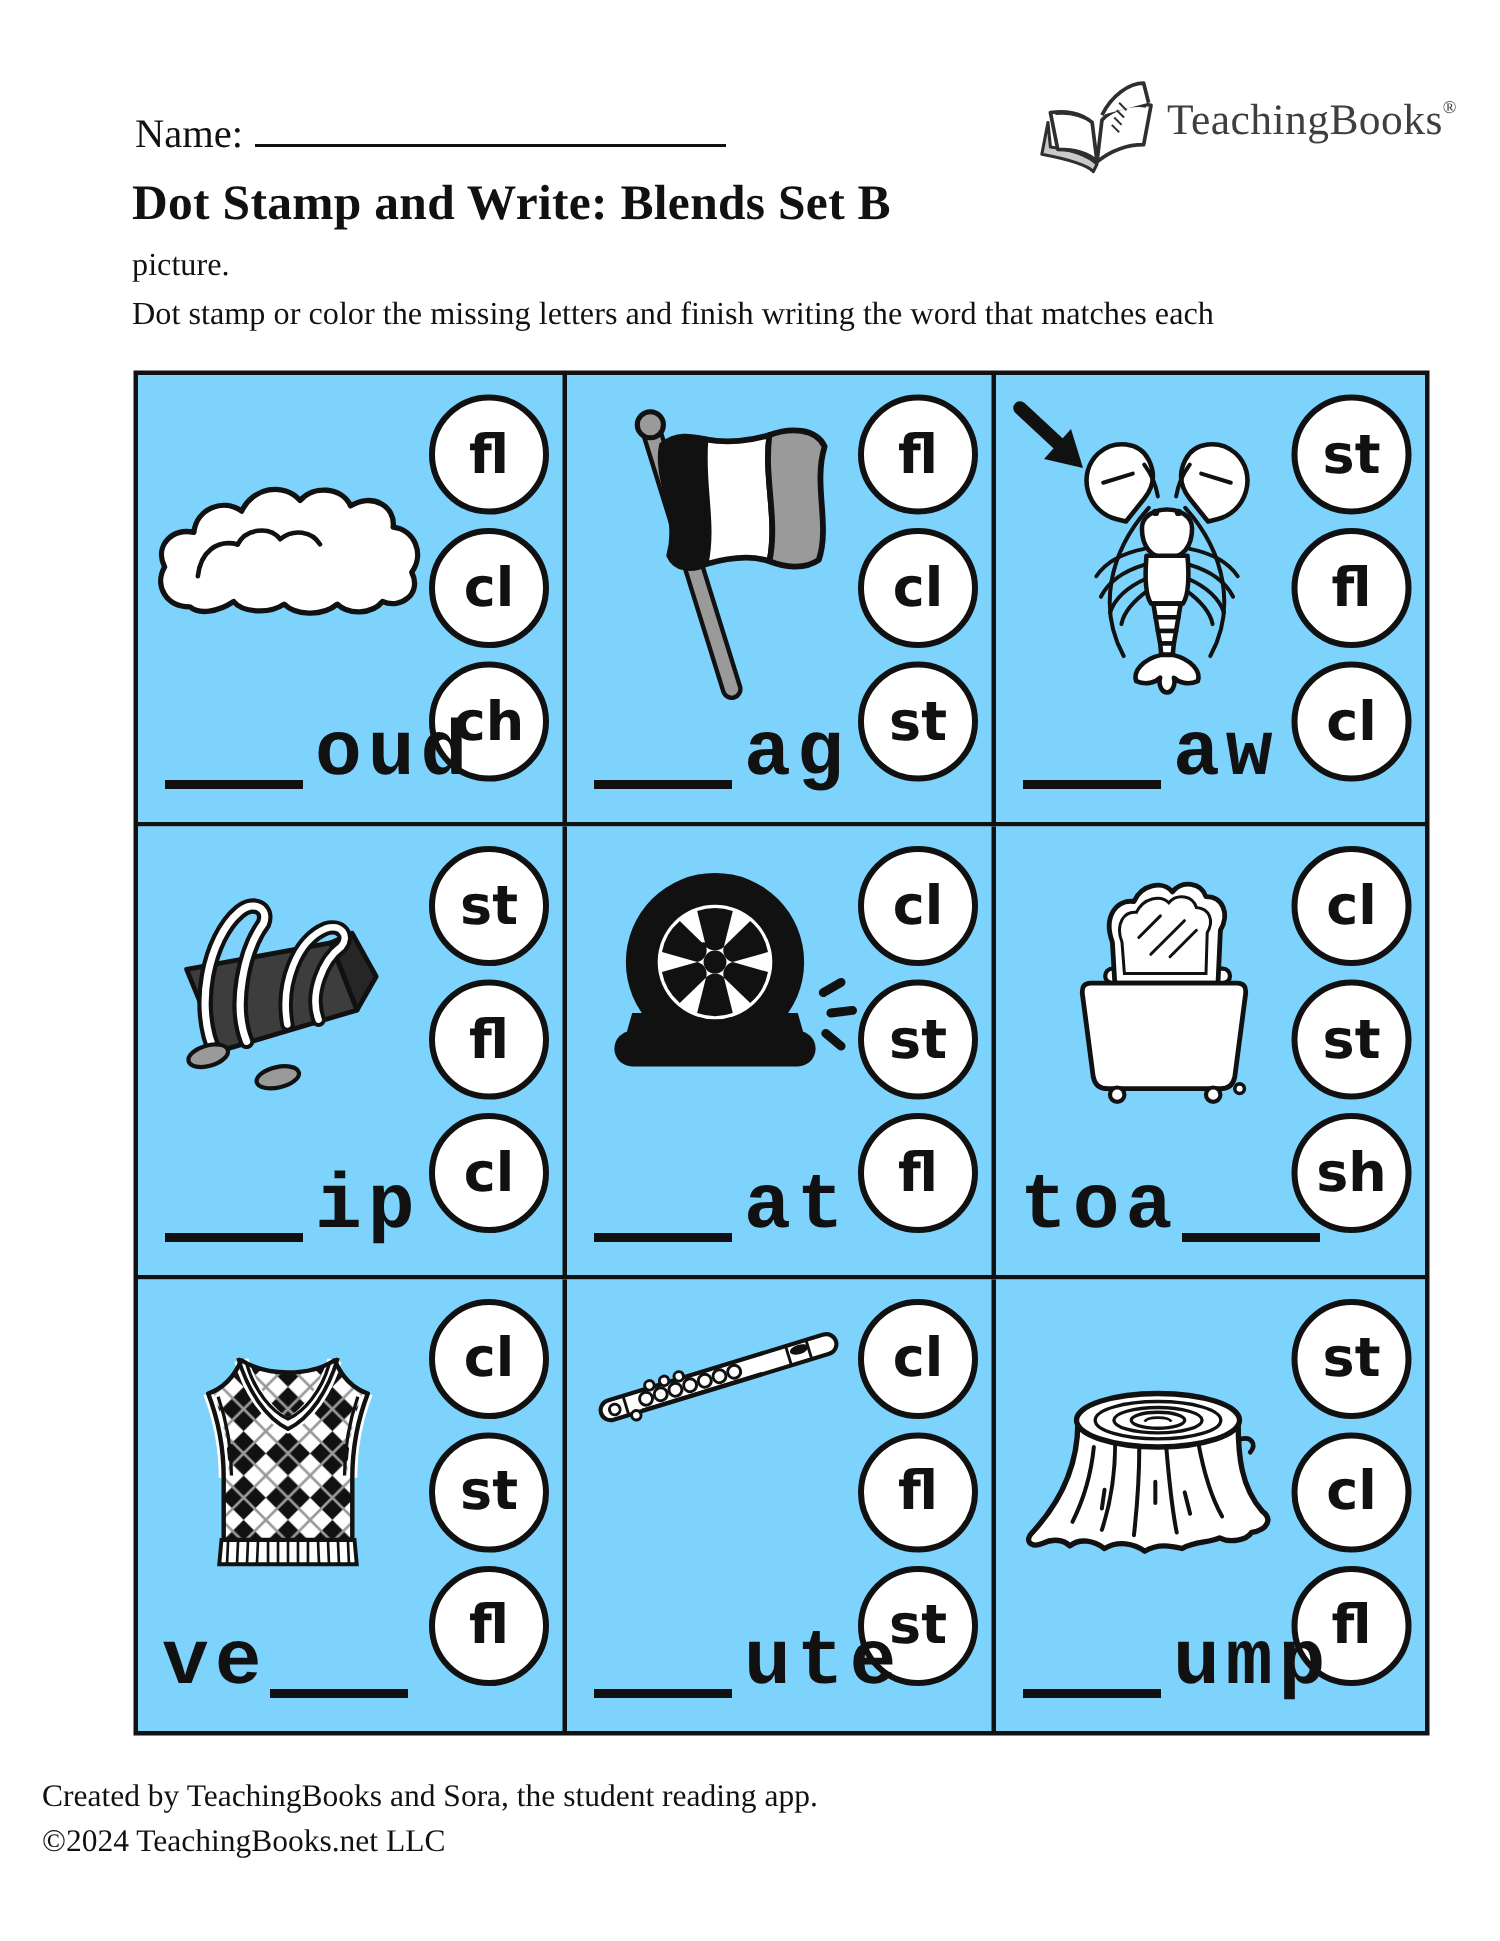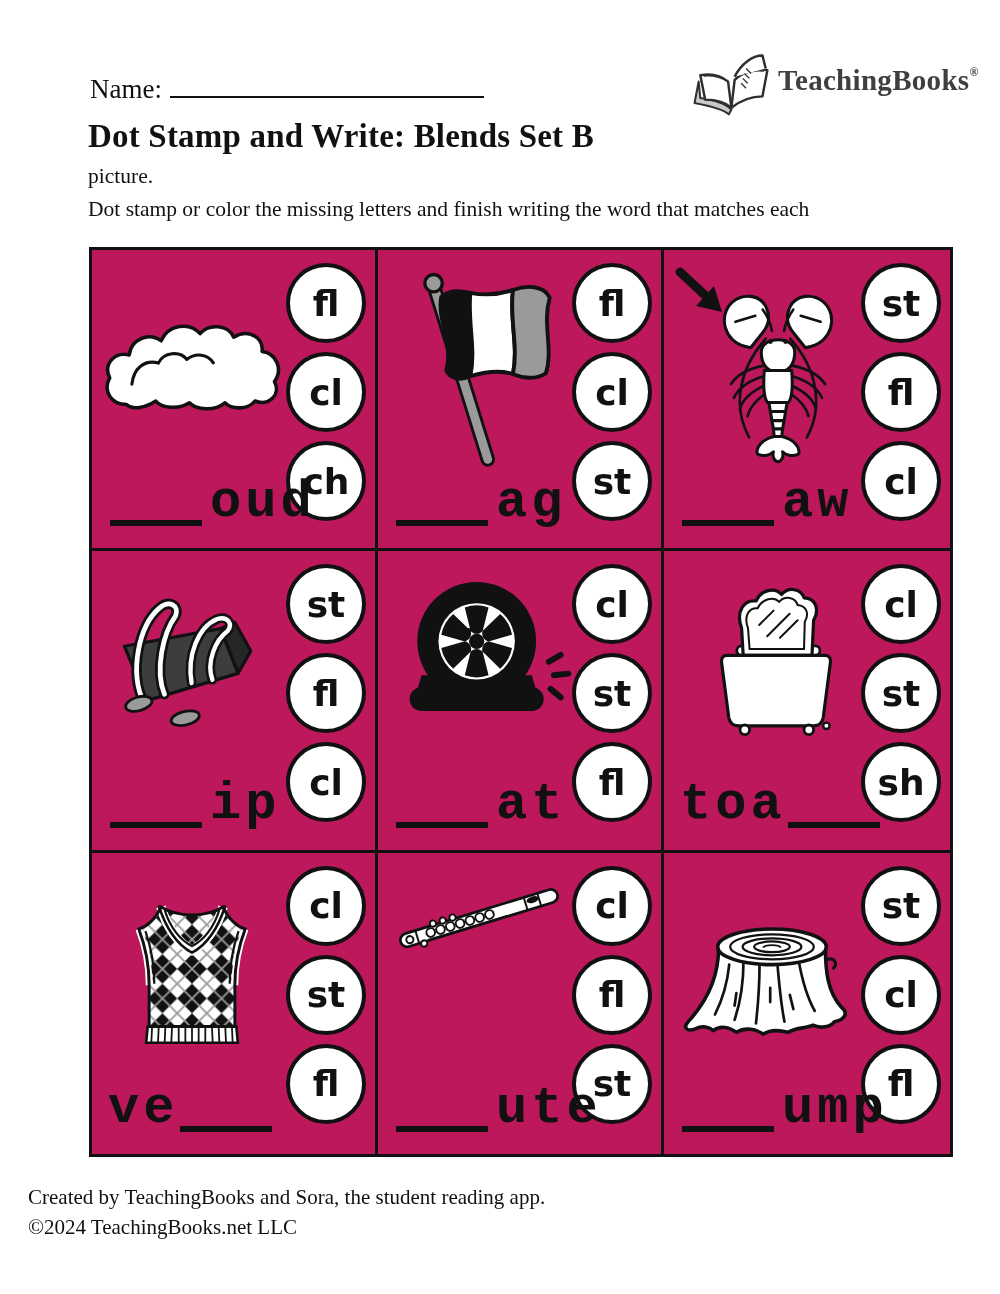--- a/index.html
+++ b/index.html
@@ -2,29 +2,29 @@
 <html><head>
 <meta charset="utf-8">
 <style>
   html,body{margin:0;padding:0;background:#fff;}
   .page{position:relative;width:1000px;height:1294px;background:#fff;overflow:hidden;
         font-family:"Liberation Serif",serif;color:#111;margin-left:28px;}
   
   .name-row{position:absolute;left:62px;top:72px;font-size:27px;white-space:nowrap;}
   .name-line{display:inline-block;width:314px;height:24px;border-bottom:2.5px solid #111;
              margin-left:8px;vertical-align:baseline;}
-  .logo{position:absolute;left:664px;top:44px;display:flex;align-items:center;font-weight:bold;}
+  .logo{position:absolute;left:664px;top:44px;display:flex;align-items:center;}
   .logo-text{font-size:29px;color:#3f3f3f;letter-spacing:.3px;margin-left:4px;}
   .logo-reg{font-size:12px;color:#3f3f3f;vertical-align:14px;}
   .title{position:absolute;left:60px;top:118px;font-size:33px;font-weight:bold;letter-spacing:.2px;}
   .instructions{position:absolute;left:60px;top:160px;font-size:21.5px;line-height:1.55;}
   
   .grid{position:absolute;left:61px;top:247px;width:864px;height:910px;border:3.5px solid #111;
         display:grid;grid-template-columns:repeat(3,1fr);grid-template-rows:repeat(3,1fr);box-sizing:border-box;}
-  .cell{position:relative;border-right:3px solid #111;border-bottom:3px solid #111;overflow:hidden;background:#be185d;}
+  .cell{position:relative;border-right:3px solid #111;border-bottom:3px solid #111;overflow:hidden;background:#7dd3fc;}
   .cell:nth-child(3n){border-right:none;}
   .cell:nth-child(n+7){border-bottom:none;}
   .blends{position:absolute;right:9px;top:13px;display:flex;flex-direction:column;gap:9px;z-index:2;}
   .blend-circle{width:80px;height:80px;border-radius:50%;border:4px solid #111;background:#fff;
         display:flex;align-items:center;justify-content:center;
         font-family:"DejaVu Sans",sans-serif;font-size:36px;font-weight:bold;color:#111;box-sizing:border-box;}
   .word{position:absolute;left:16px;bottom:16px;z-index:3;display:flex;align-items:baseline;
         font-family:Liberation Mono, monospace;font-size:52px;font-weight:bold;letter-spacing:4px;color:#111;}
   .blank{display:inline-block;width:92px;height:6px;border-bottom:6px solid #111;
         align-self:flex-end;margin:0 8px 6px 2px;}

